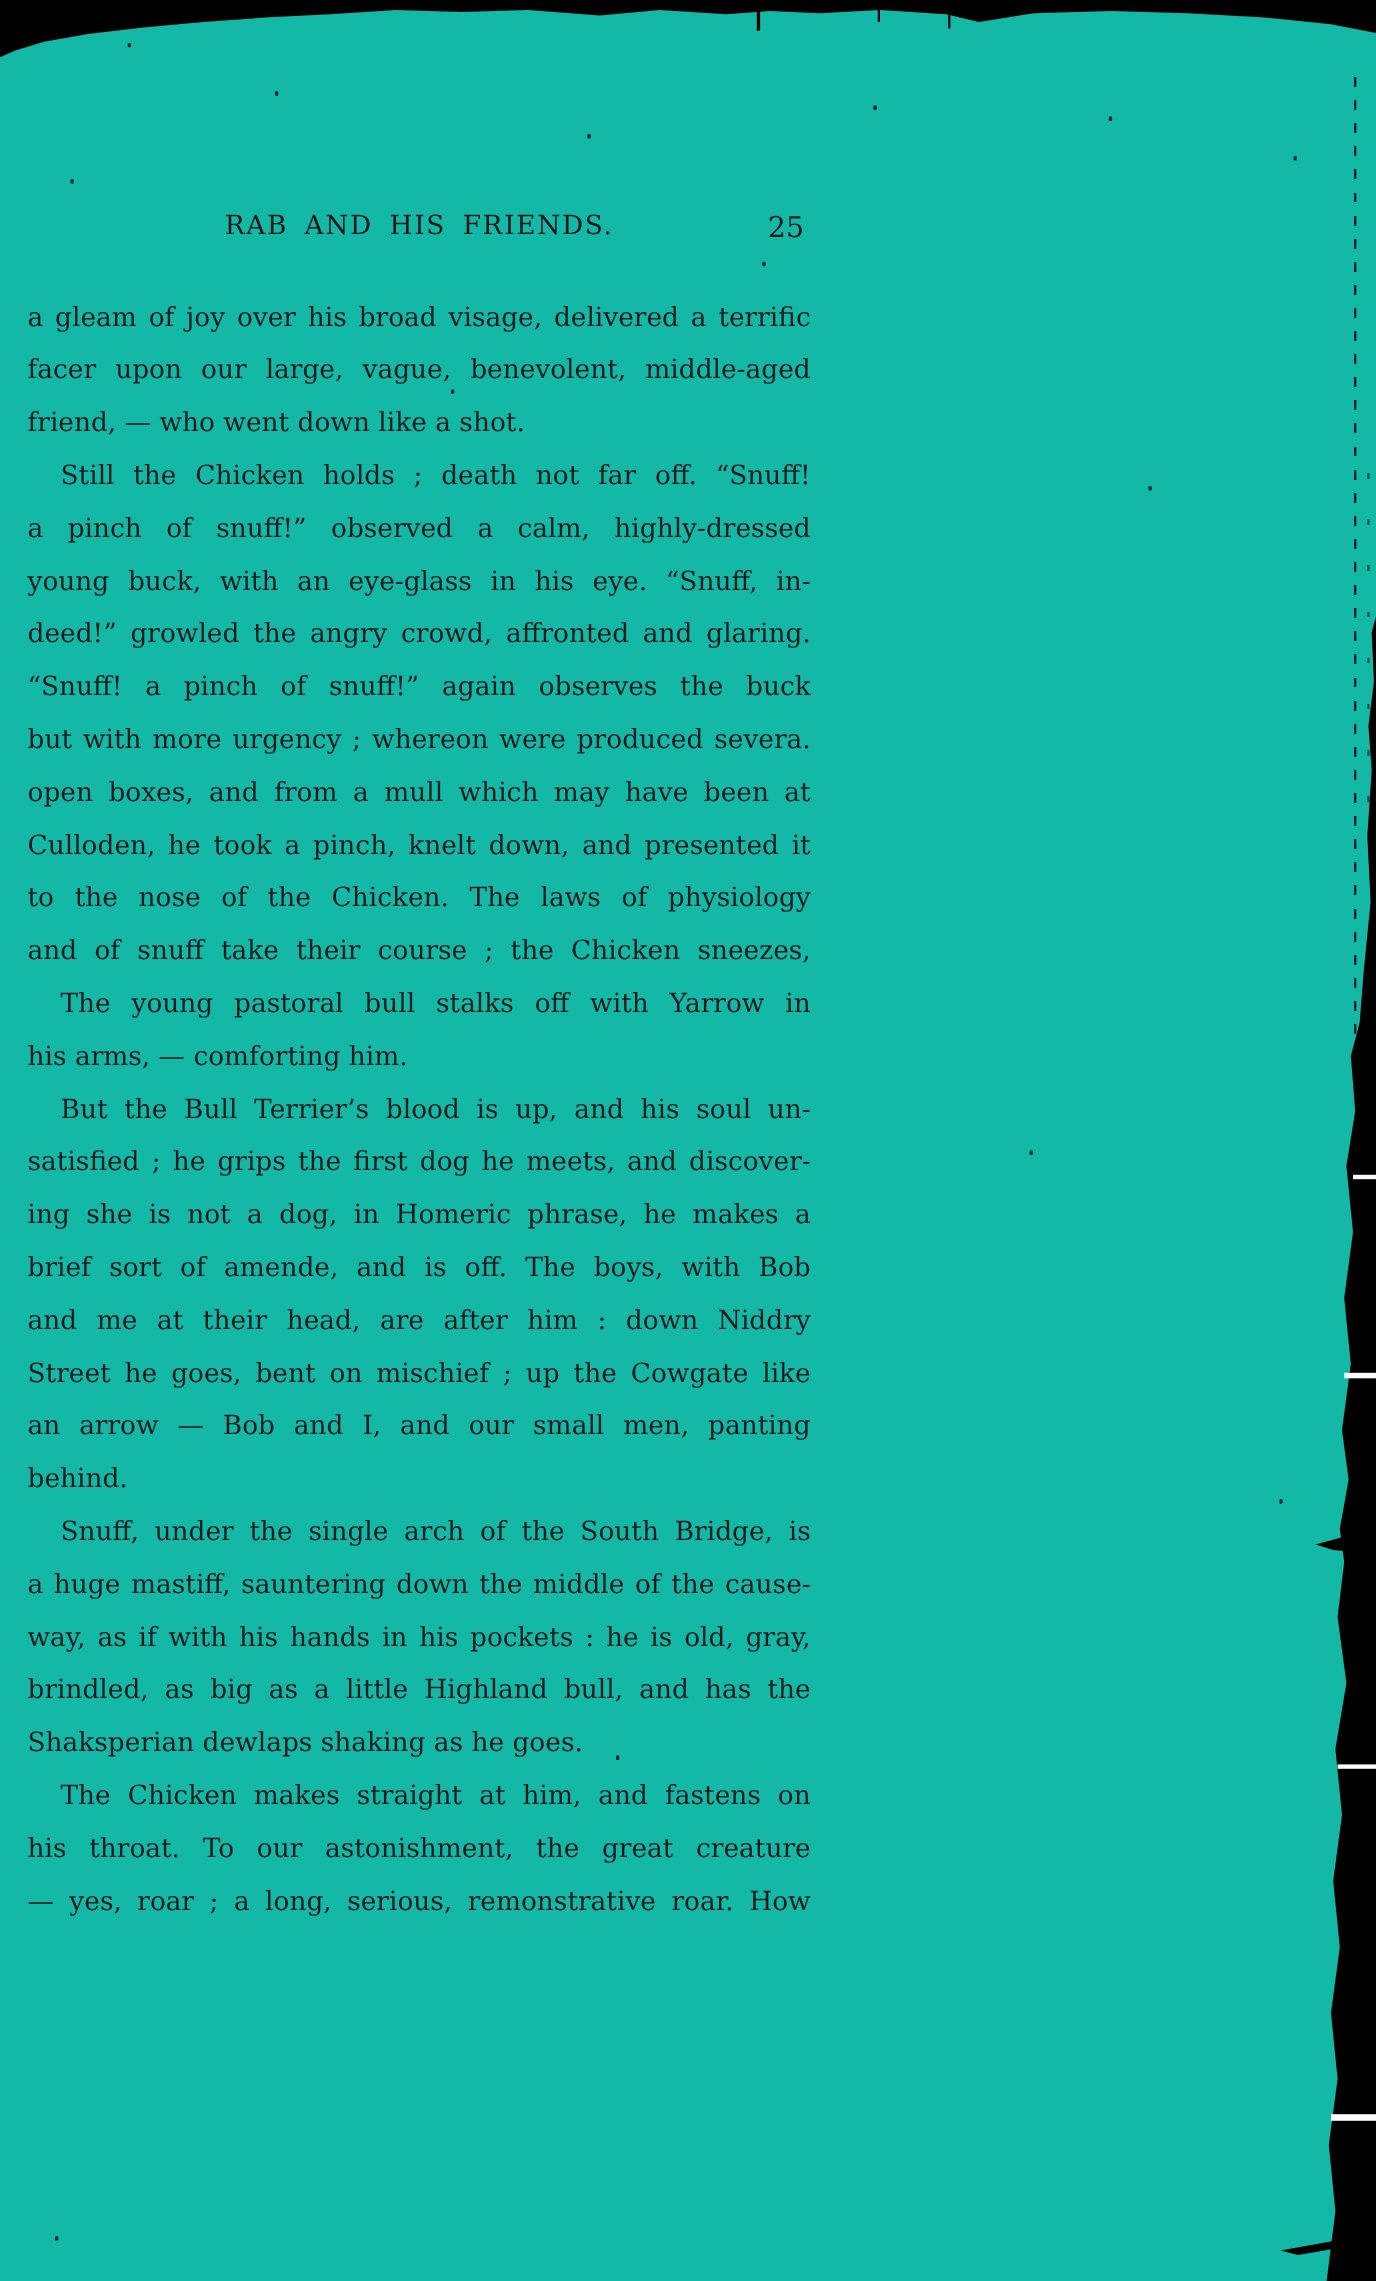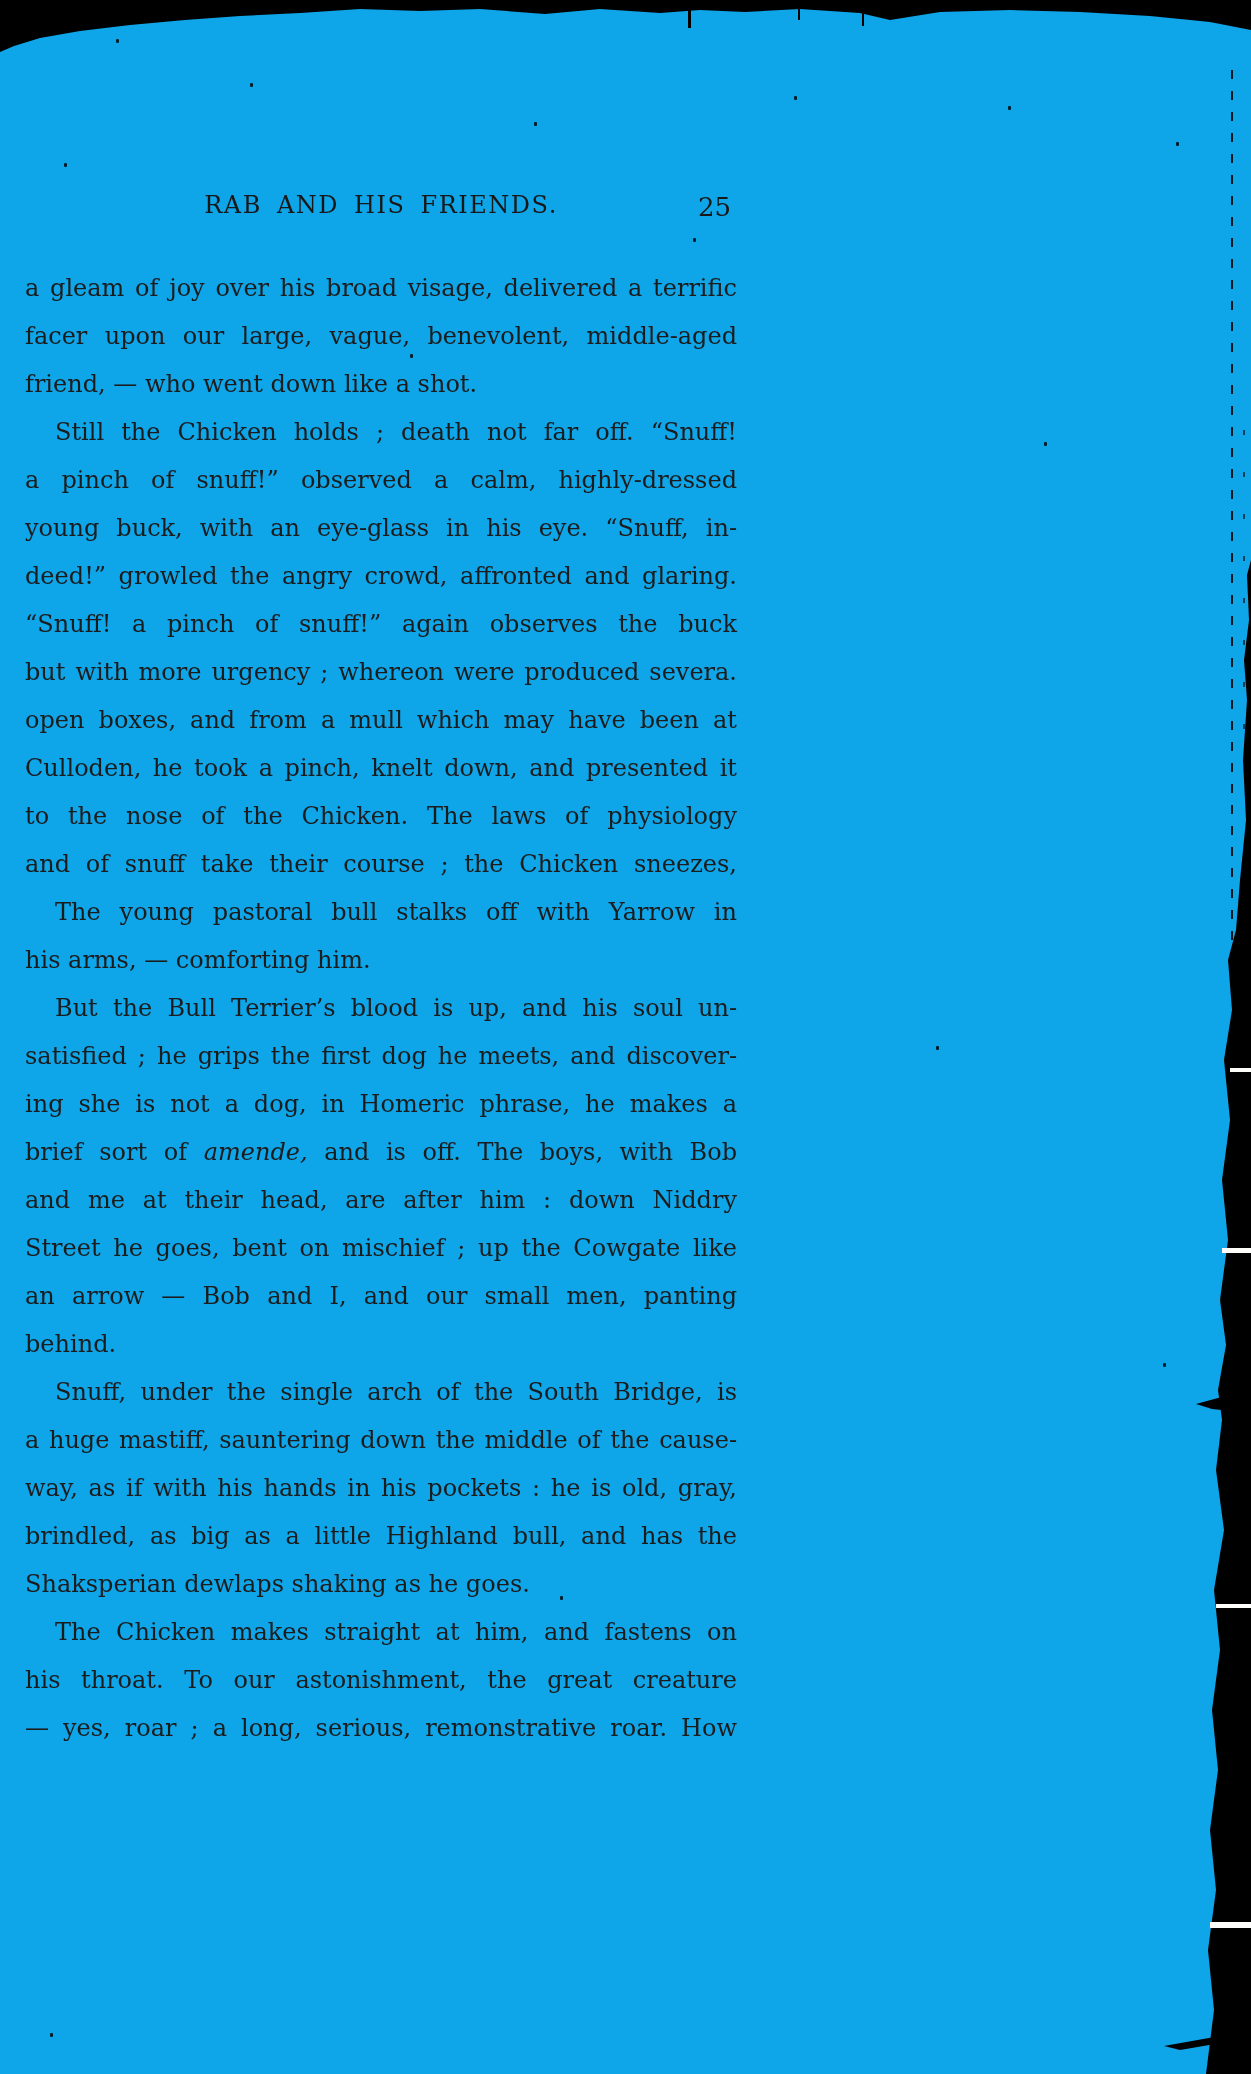--- a/index.html
+++ b/index.html
@@ -1,19 +1,19 @@
 <!DOCTYPE html>
 <html><head>
 <meta charset="utf-8">
 <style>
   html,body{margin:0;padding:0;background:#e8e8e8;}
   .page{
     position:relative;
     width:1251px;height:2074px;
-    background:#0ea5e9;
+    background:#14b8a6;
     overflow:hidden;
     font-family:"DejaVu Serif", serif;
     color:#1c1c1c;
   }
   
   .running-head{position:absolute;top:191px;left:25px;width:712px;height:34px;}
   .running-title{
     position:absolute;left:0;right:0;text-align:center;
     font-size:24px;letter-spacing:1.5px;word-spacing:6px;
     color:#181818;
@@ -22,21 +22,21 @@
     position:absolute;right:6px;top:1px;font-size:26px;color:#181818;margin-left:16px;
   }
   
   .text-block{
     position:absolute;left:25px;top:264px;width:712px;
     font-size:24px;line-height:48px;
   }
   .line{height:48px;white-space:normal;}
   .line.just{text-align:justify;text-align-last:justify;}
   .line.indent{padding-left:30px;}
-  .line .it{font-style:italic;}
+  .line .it{}
   
   .artifact{position:absolute;pointer-events:none;}
   .top-edge{left:0;top:0;}
   .right-edge{left:0;top:0;}
   .dash-line{
     left:1231px;top:70px;width:2px;height:880px;
     background:repeating-linear-gradient(180deg,#000 0 9px,transparent 9px 21px);
     opacity:.85;
   }
   .dash-line2{

